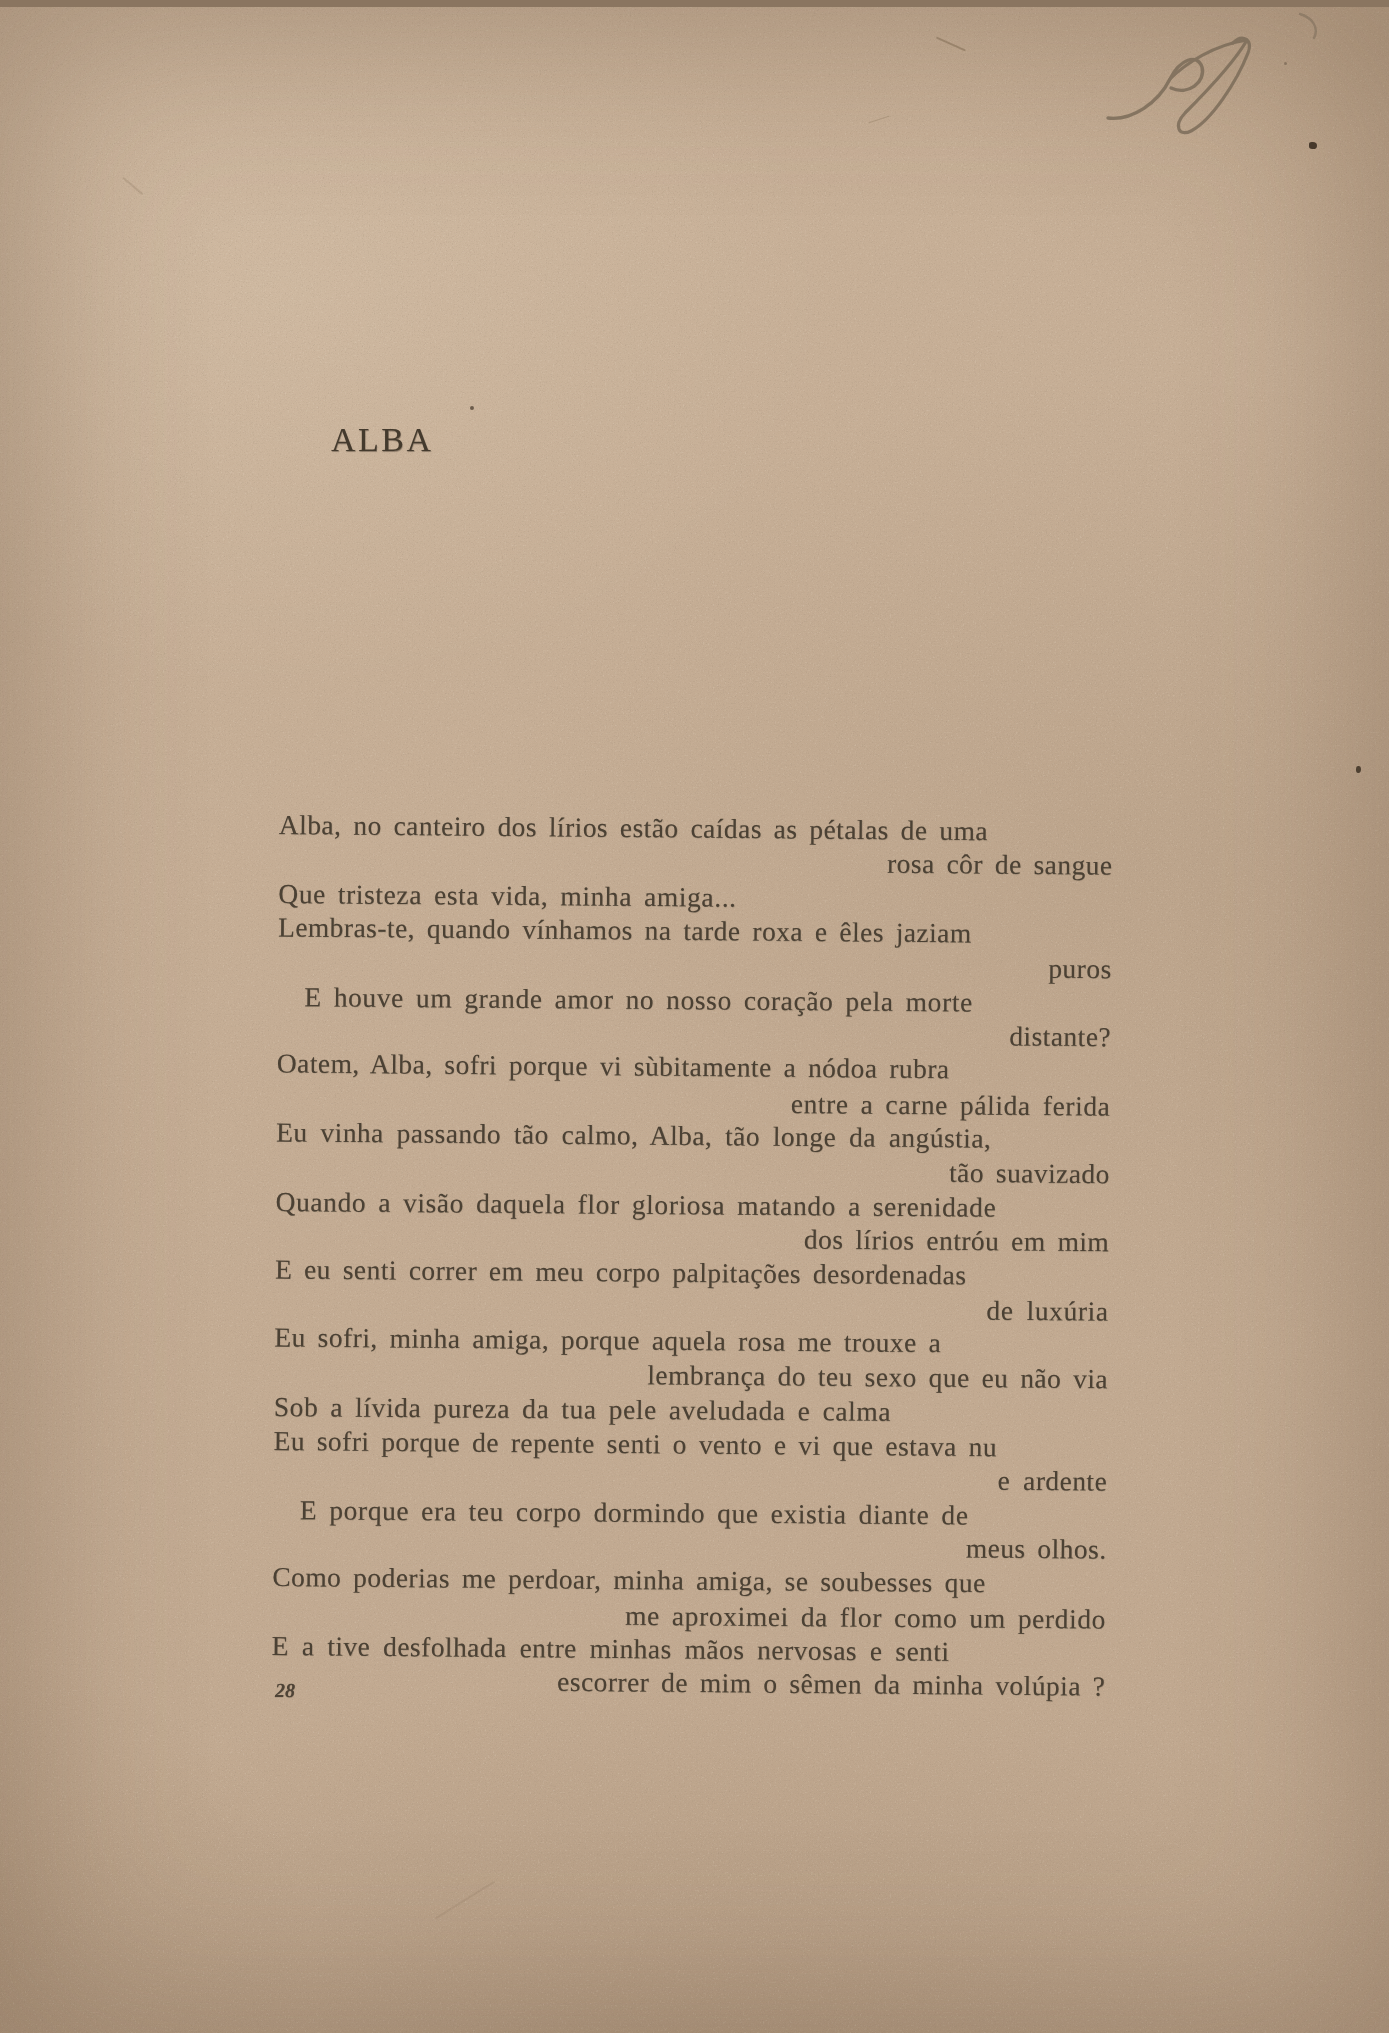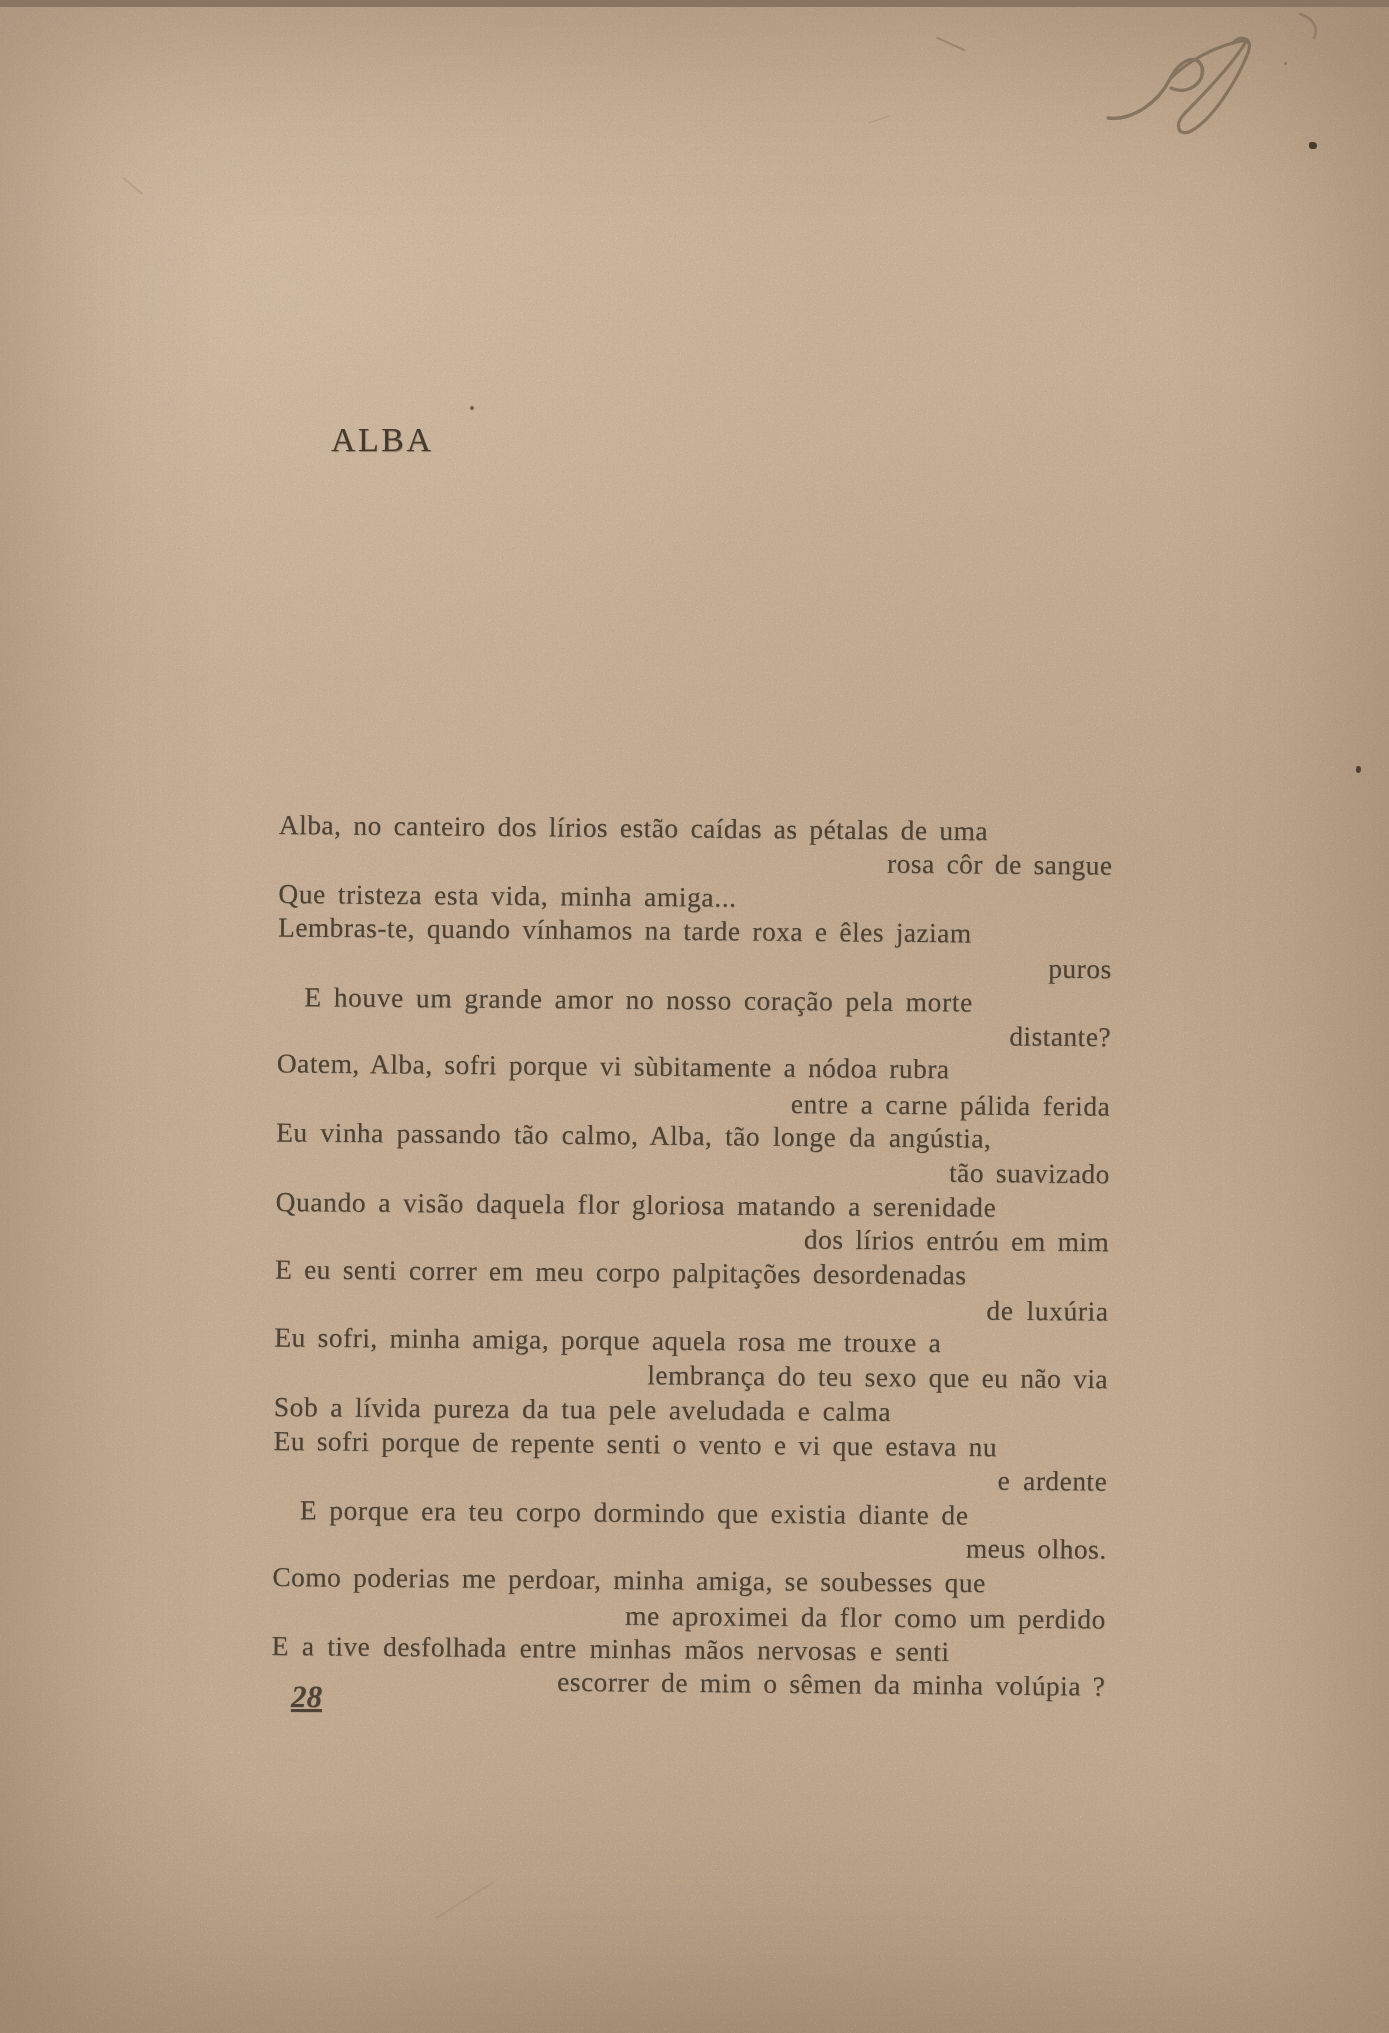--- a/index.html
+++ b/index.html
@@ -43,26 +43,25 @@
     text-shadow:0.3px 0.4px 0.7px rgba(70,59,45,0.42);
   }
   .poem .line{white-space:nowrap;}
   .poem .line.l{text-align:left;}
   .poem .line.r{text-align:right;}
   .poem .line.ind{padding-left:27px;}
   .poem .line:nth-child(2n){transform:translateY(-0.6px);}
   .poem .line:nth-child(3n){transform:translateY(0.7px) rotate(-0.05deg);letter-spacing:0.6px;}
   .poem .line:nth-child(5n){word-spacing:5.5px;}
   .pagenum{
-    position:absolute;left:291px;top:1672px;
-    font-size:31px;font-style:italic;font-weight:bold;
+    position:absolute;left:275px;top:1672px;
+    font-size:20px;font-style:italic;font-weight:bold;
     color:#4e4336;
     text-shadow:0.3px 0.4px 0.7px rgba(70,59,45,0.4);
     transform:rotate(0.4deg);
-    text-decoration:underline;
   }
   .pencil-svg{position:absolute;left:0;top:0;pointer-events:none;}
   .speck{position:absolute;border-radius:50%;background:rgba(58,46,34,0.66);}
   .speck.s1{left:470px;top:399px;width:4px;height:4px;}
   .speck.s2{left:1284px;top:55px;width:3px;height:3px;opacity:.5;}
   .speck.s3{left:1309px;top:135px;width:8px;height:7px;background:rgba(52,40,28,0.85);border-radius:40% 60% 55% 45%;}
   .speck.s4{left:1356px;top:759px;width:5px;height:7px;background:rgba(54,42,30,0.8);border-radius:45% 55% 60% 40%;}
   .fiber{position:absolute;background:rgba(118,98,74,0.45);border-radius:2px;}
   .fiber.f1{left:935px;top:36px;width:32px;height:1.6px;transform:rotate(24deg);}
   .fiber.f2{left:868px;top:112px;width:22px;height:1.4px;transform:rotate(-18deg);opacity:.6;}

